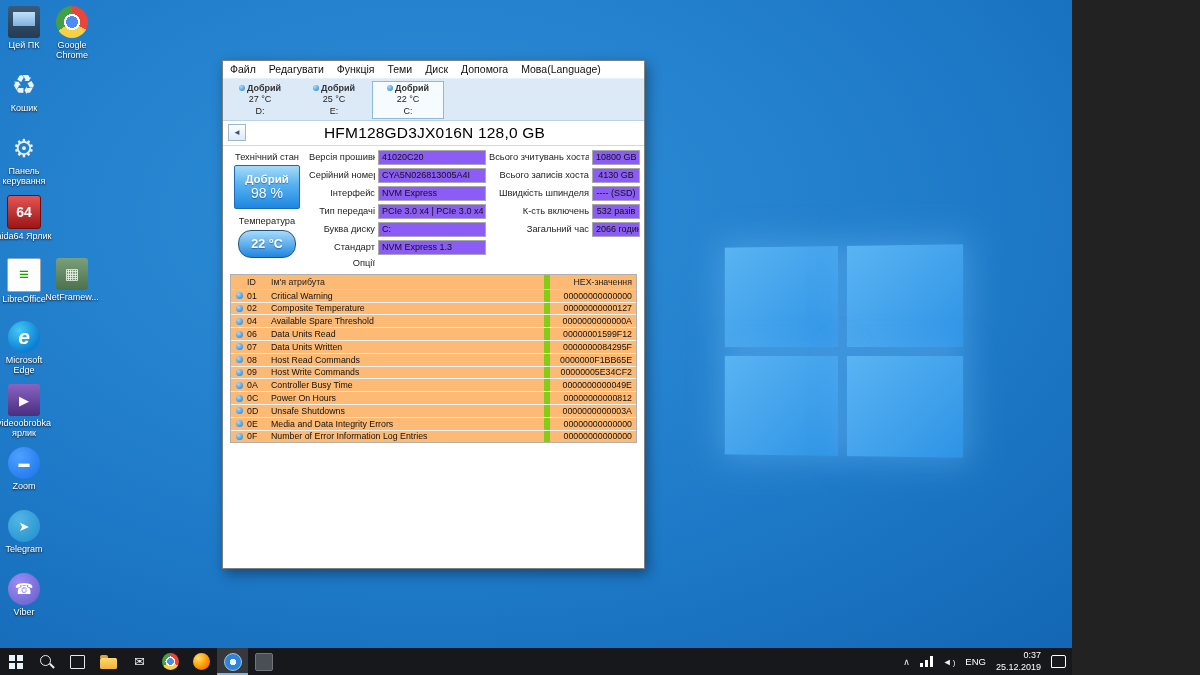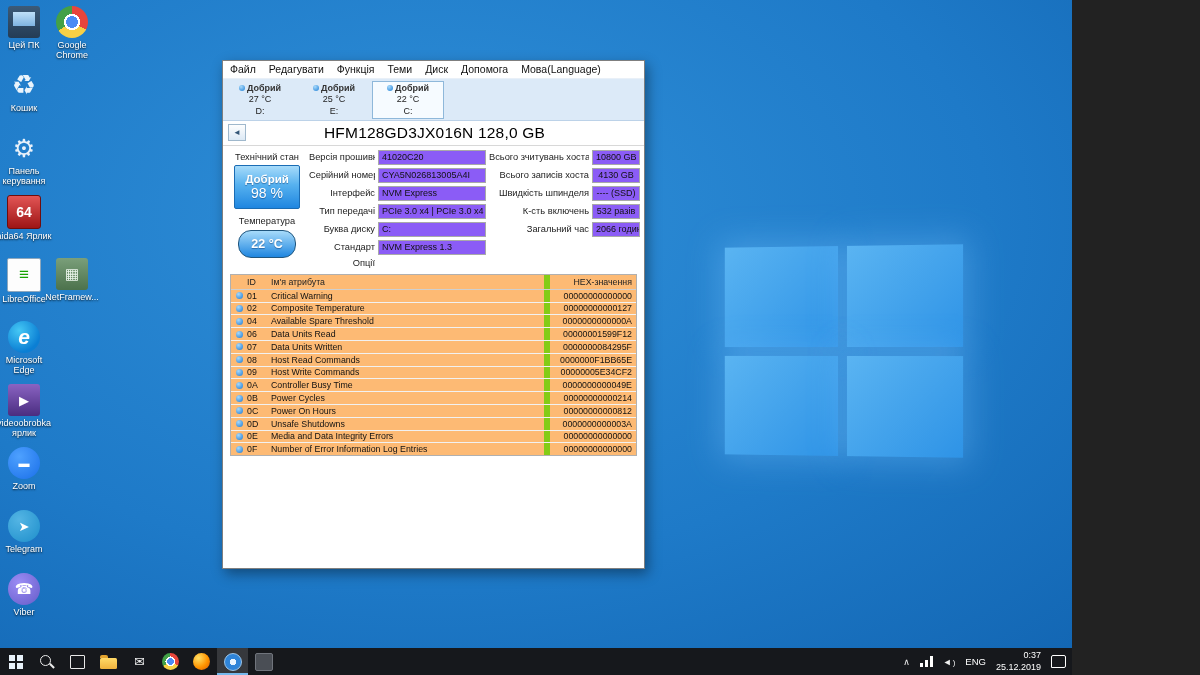--- a/index.html
+++ b/index.html
@@ -395,28 +395,20 @@
 
           <div class="srow">
             <span class="sdotc">
               <i class="sdot"></i>
             </span>
             <span class="sid">0A</span>
             <span class="sname">Controller Busy Time</span>
             <span class="shex">0000000000049E</span>
           </div>
 
-          <div class="srow">
-            <span class="sdotc">
-              <i class="sdot"></i>
-            </span>
-            <span class="sid">0B</span>
-            <span class="sname">Power Cycles</span>
-            <span class="shex">00000000000214</span>
-          </div>
 
           <div class="srow">
             <span class="sdotc">
               <i class="sdot"></i>
             </span>
             <span class="sid">0C</span>
             <span class="sname">Power On Hours</span>
             <span class="shex">00000000000812</span>
           </div>
 

